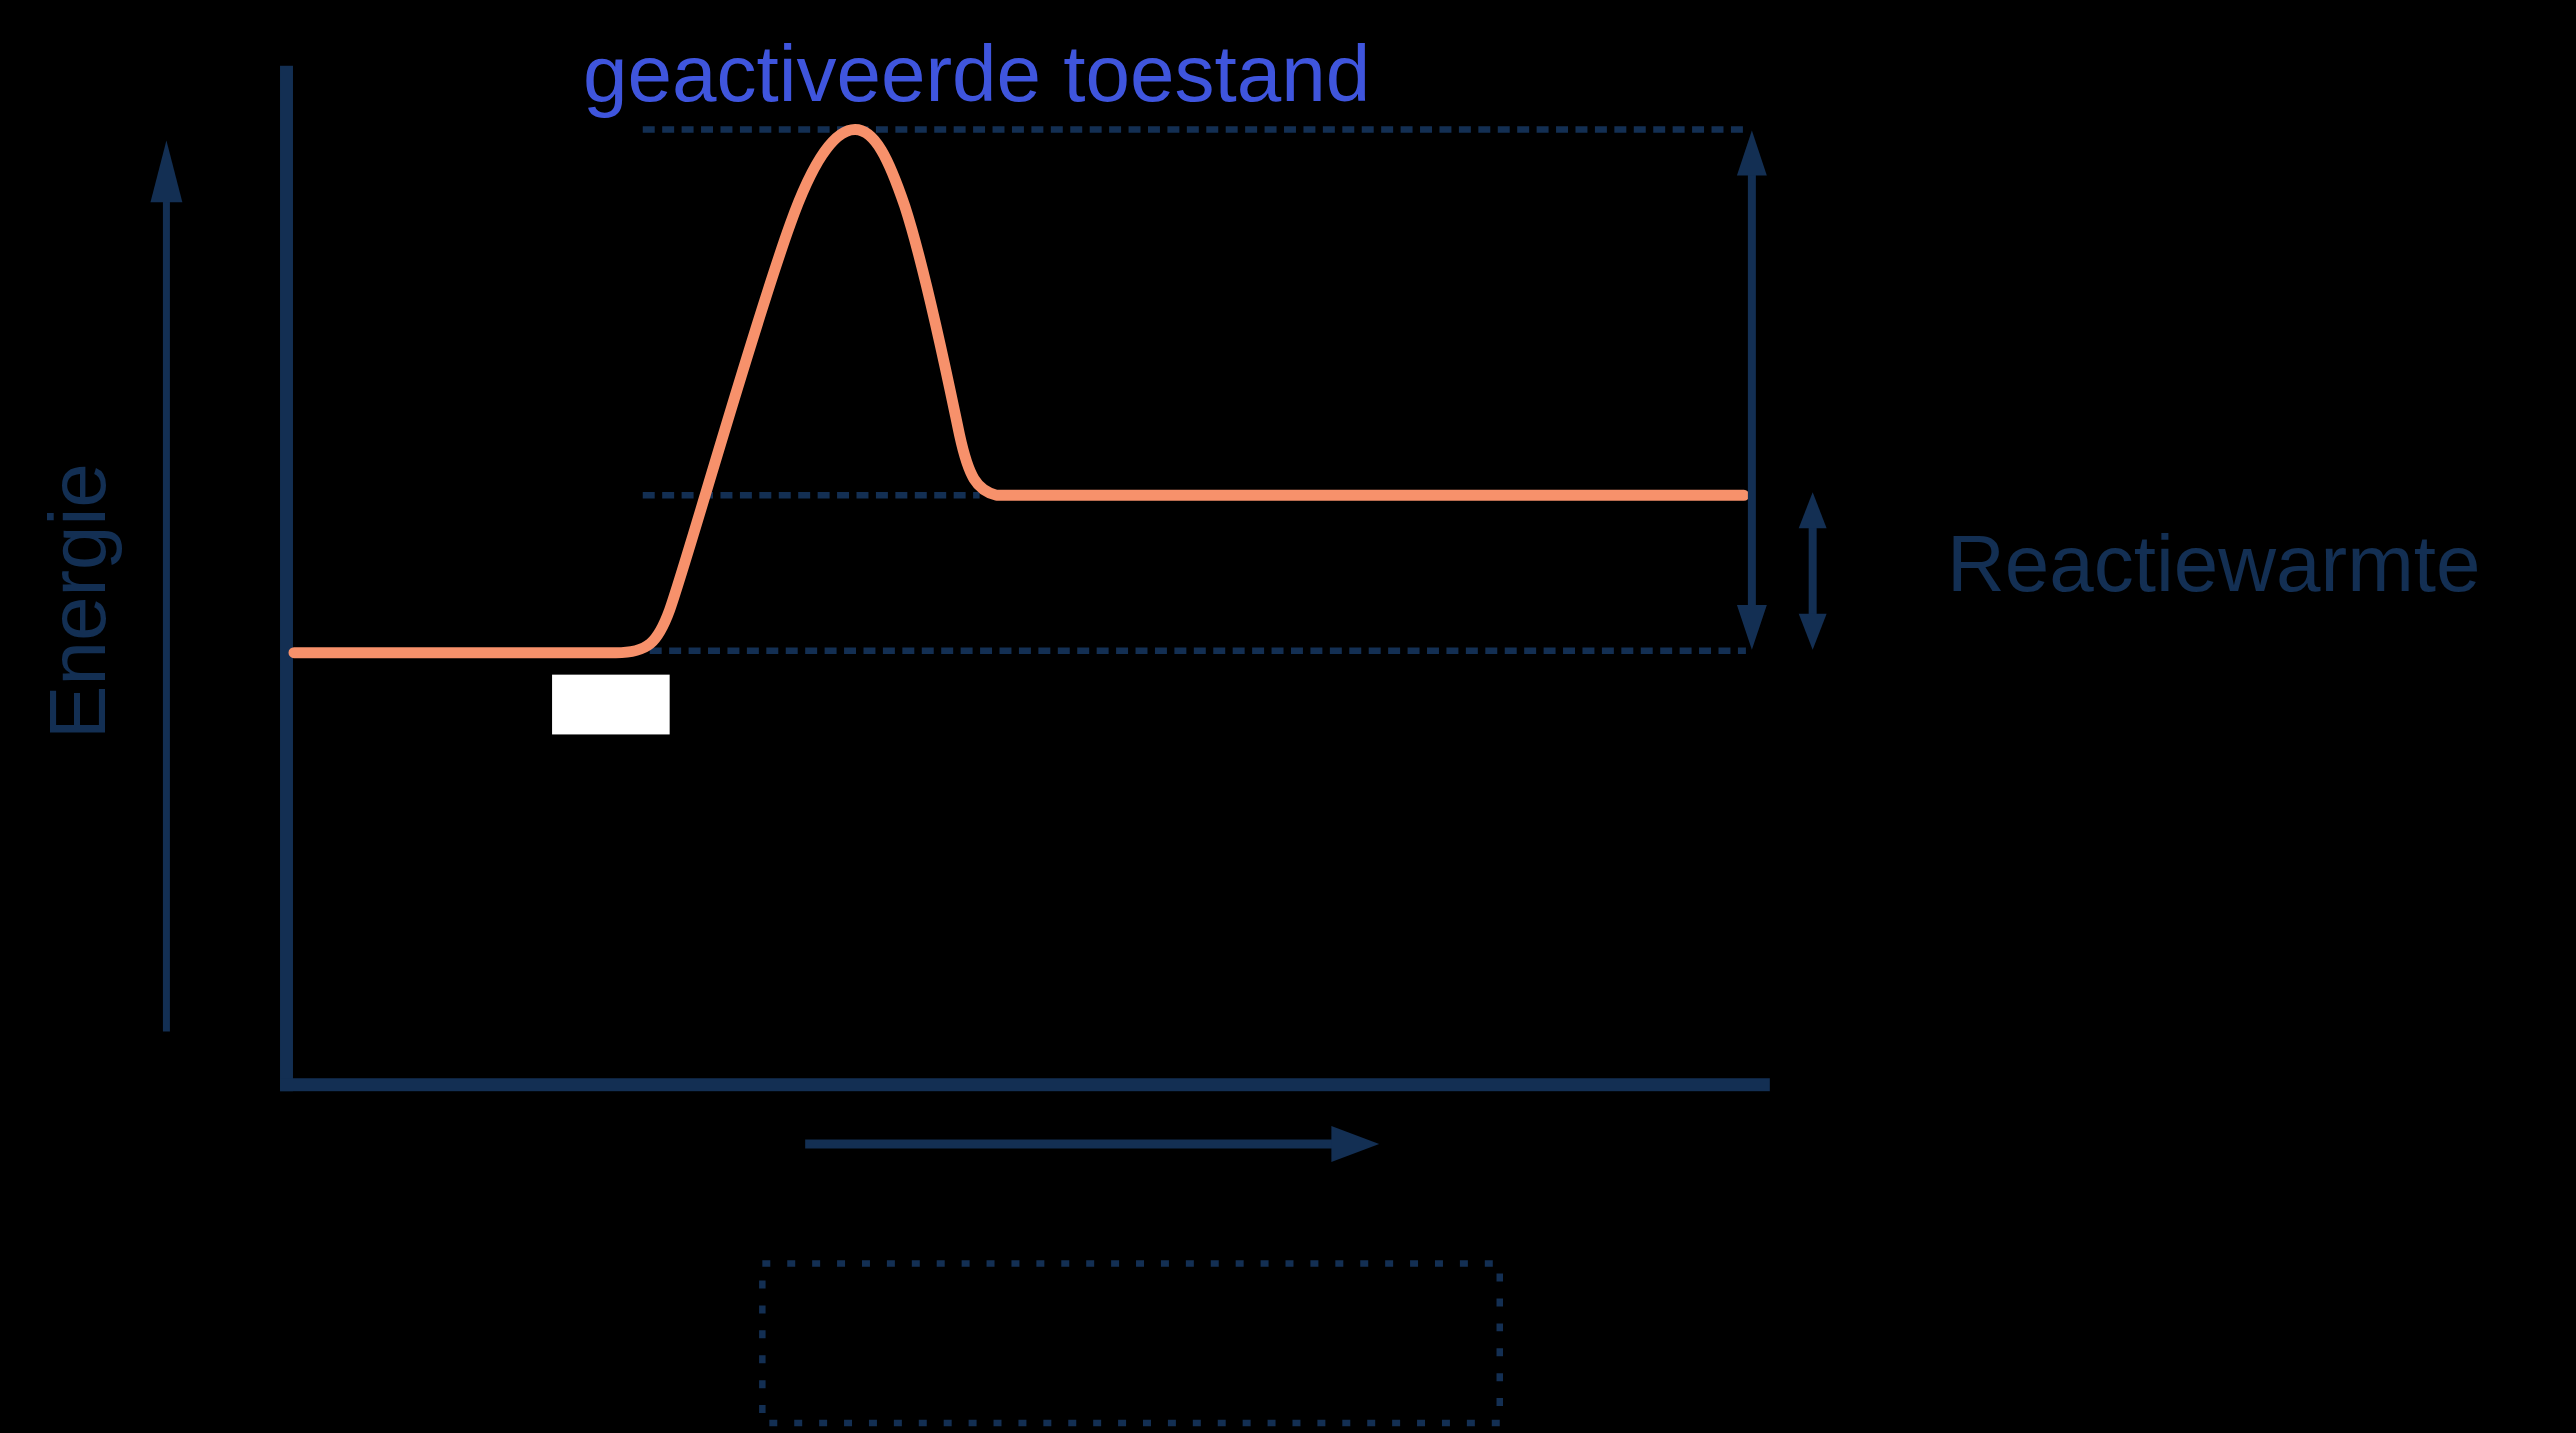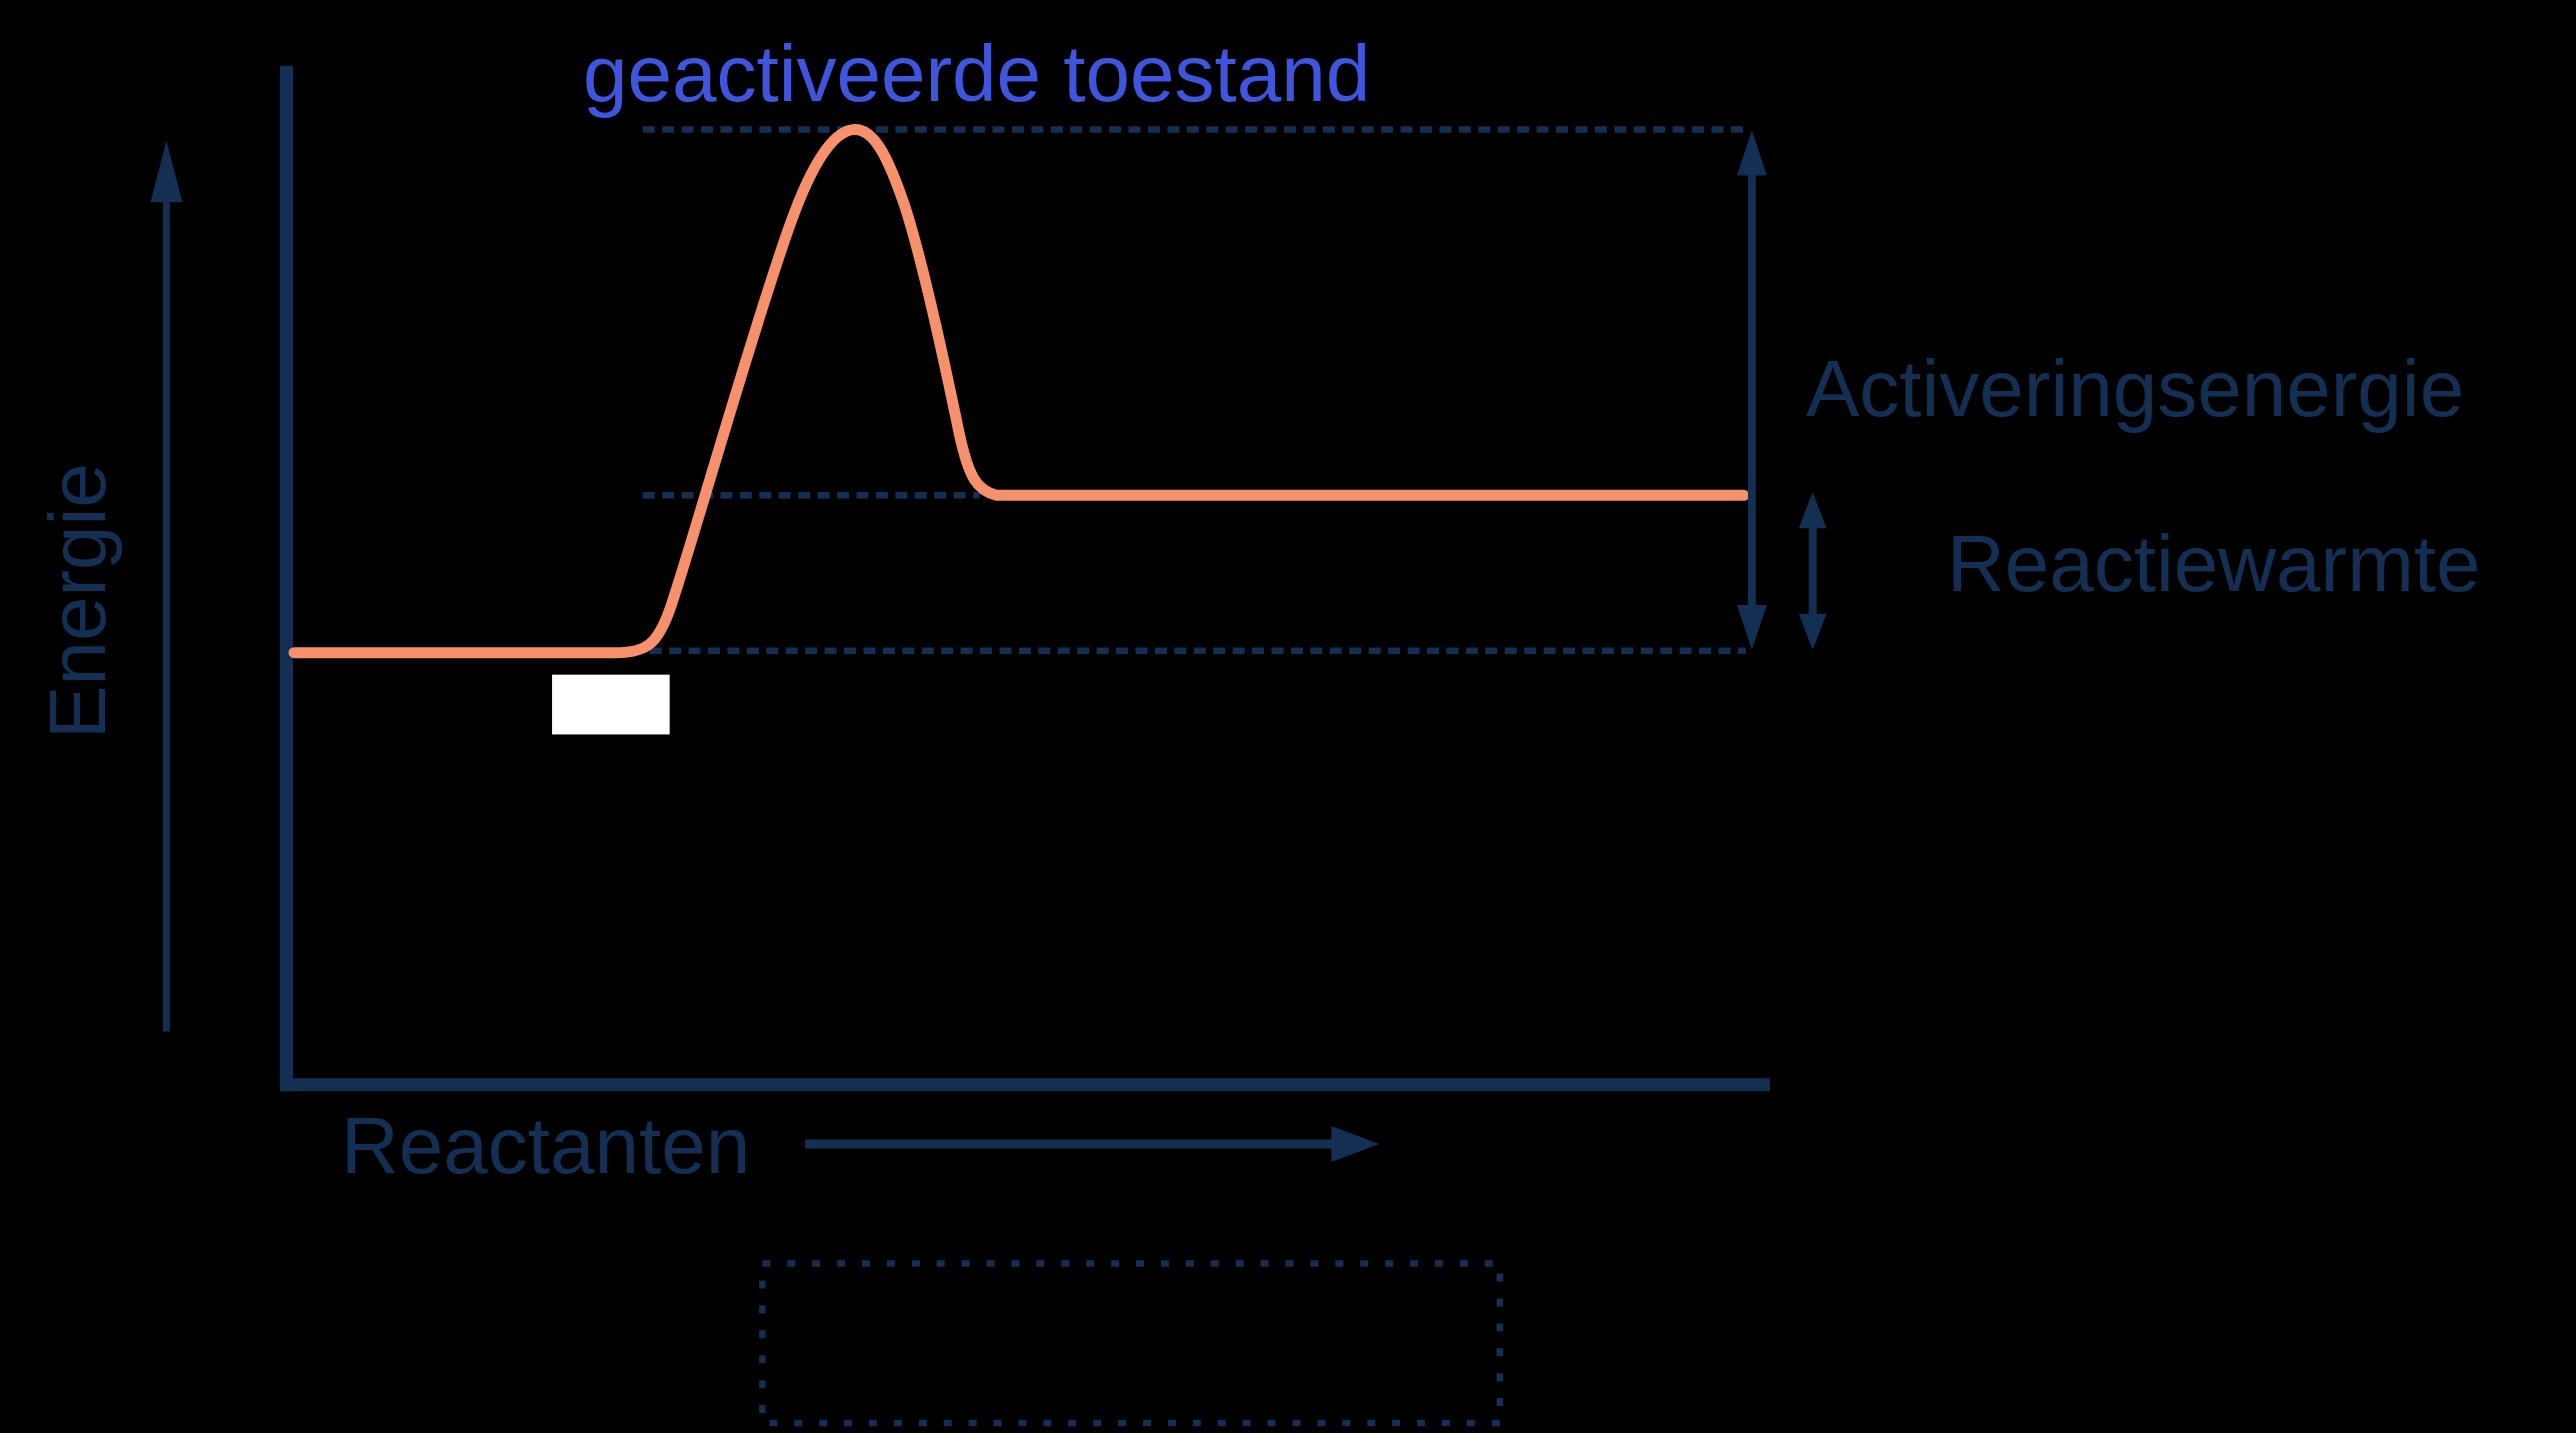--- a/index.html
+++ b/index.html
@@ -95,22 +95,20 @@
       <polygon points="1384,1148 1336,1130 1336,1166" class="fill-navy"></polygon>
     </g>
 
     <rect x="765" y="1268" width="740" height="160" class="stroke-navy" stroke-width="6.5" stroke-dasharray="8 17" fill="none"></rect>
   </svg>
 
   <div class="label label--title" style="left:583px; top:34px;">geactiveerde toestand</div>
 
   <div class="label label--vertical" style="left:78px; top:601px;">Energie</div>
 
-  <div class="label" style="left:1806px; top:349px;">Activeringsenergie</div>
 
   <div class="label" style="left:1908px; top:524px;margin-left:39px;">Reactiewarmte</div>
 
-  <div class="label" style="left:341px; top:1106px;">Reactanten</div>
 
 
 
 </div>
 
 
 </body></html>

